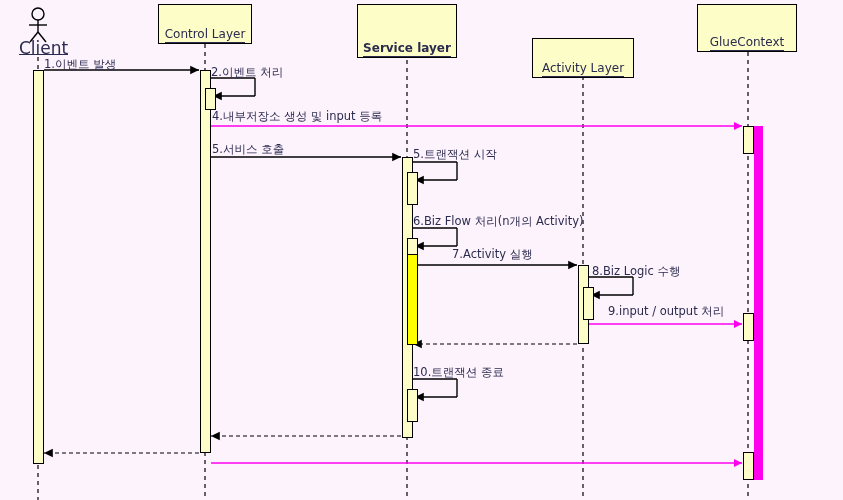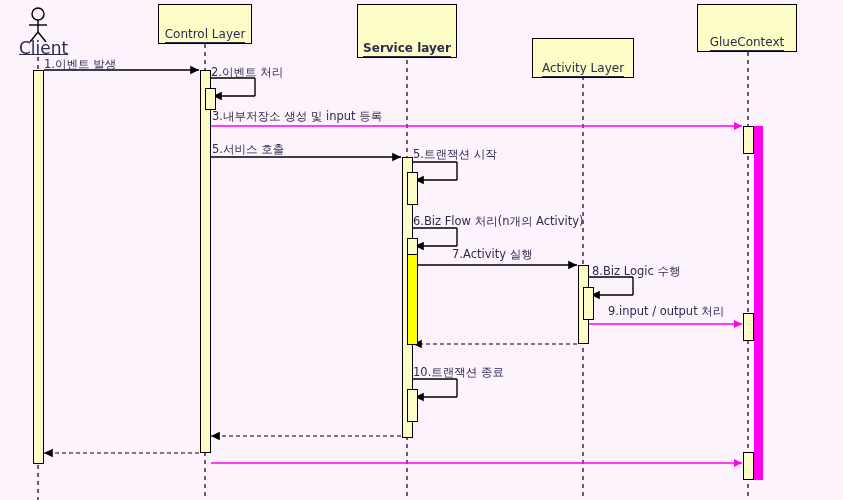--- a/index.html
+++ b/index.html
@@ -159,21 +159,21 @@
       <div class="activation" style="left: 578px; top: 265px; width: 11px; height: 79px; background: rgb(253, 253, 200); z-index: 13;"></div>
       <div class="activation" style="left: 583px; top: 287px; width: 11px; height: 33px; background: rgb(253, 253, 200); z-index: 14;"></div>
       <div class="activation" style="left: 743px; top: 126px; width: 11px; height: 28px; background: rgb(253, 253, 200); z-index: 15;"></div>
       <div class="activation" style="left: 743px; top: 313px; width: 11px; height: 28px; background: rgb(253, 253, 200); z-index: 16;"></div>
       <div class="activation" style="left: 743px; top: 452px; width: 11px; height: 28px; background: rgb(253, 253, 200); z-index: 17;"></div>
     </div>
 
   <div id="labels">
       <div class="msg-label" style="left: 44px; top: 58px; color: rgb(43, 43, 79);">1.이벤트 발생</div>
       <div class="msg-label" style="left: 211px; top: 66px; color: rgb(43, 43, 79);">2.이벤트 처리</div>
-      <div class="msg-label" style="left: 212px; top: 110px; color: rgb(43, 43, 79);">3.내부저장소 생성 및 input 등록</div>
+      <div class="msg-label" style="left: 212px; top: 110px; color: rgb(43, 43, 79);">4.내부저장소 생성 및 input 등록</div>
       <div class="msg-label" style="left: 212px; top: 143px; color: rgb(43, 43, 79);">5.서비스 호출</div>
       <div class="msg-label" style="left: 413px; top: 148px; color: rgb(43, 43, 79);">5.트랜잭션 시작</div>
       <div class="msg-label" style="left: 413px; top: 215px; color: rgb(43, 43, 79);">6.Biz Flow 처리(n개의 Activity)</div>
       <div class="msg-label" style="left: 440px; top: 248px; color: rgb(43, 43, 79); padding-left: 12px;">7.Activity 실행</div>
       <div class="msg-label" style="left: 592px; top: 265px; color: rgb(43, 43, 79);">8.Biz Logic 수행</div>
       <div class="msg-label" style="left: 592px; top: 305px; color: rgb(43, 43, 79); margin-left: 16px;">9.input / output 처리</div>
       <div class="msg-label" style="left: 413px; top: 366px; color: rgb(43, 43, 79);">10.트랜잭션 종료</div>
     </div>
 
 </div>

